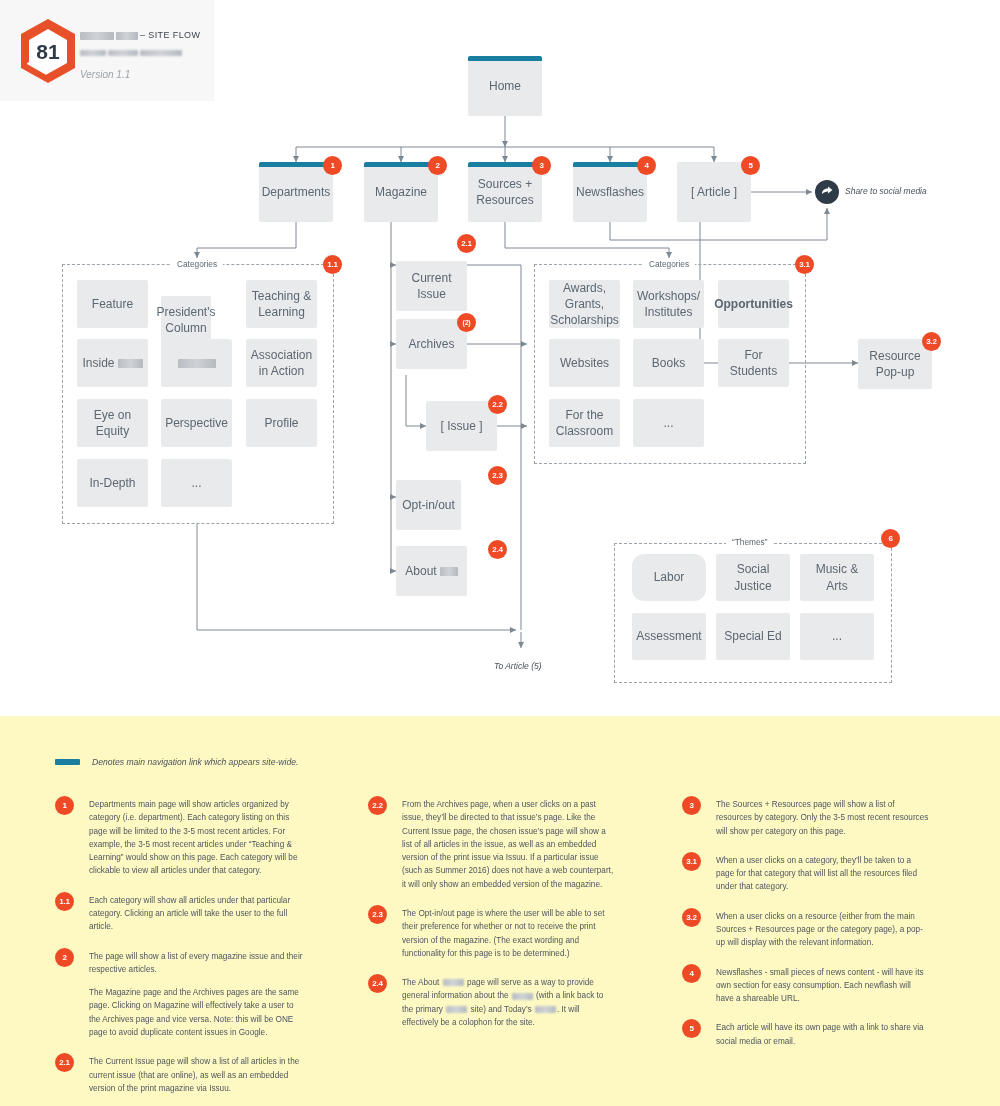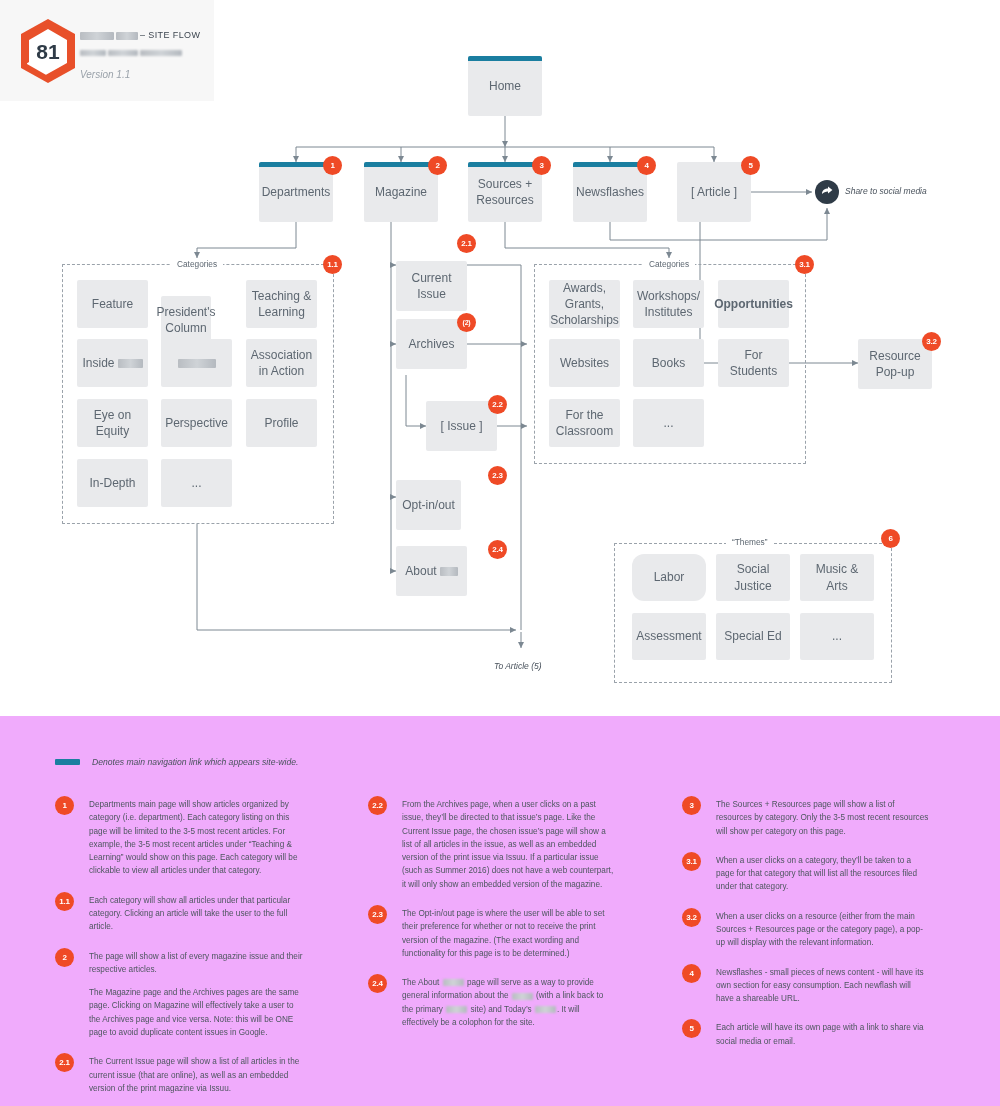--- a/index.html
+++ b/index.html
@@ -64,21 +64,21 @@
     white-space:nowrap;
   }
   #share-icon{
     position:absolute; width:24px; height:24px; border-radius:50%;
     background:#2f3b47; display:flex; align-items:center; justify-content:center;
   }
 
   
   #footer{
     position:absolute; left:0; top:716px; width:1000px; height:390px;
-    background:#f0abfc;
+    background:#fef9c3;
     padding-left:32px;
   }
   #legend-row{ position:absolute; left:55px; top:41px; display:flex; align-items:center; }
   #legend-swatch{ width:25px; height:6px; background:#1a7ea0; border-radius:1px; }
   #legend-text{ margin-left:12px; font-size:8.6px; font-style:italic; color:#49525c; }
 
   .note-col{ position:absolute; top:82px; width:248px; }
   #col-1{ left:55px; }
   #col-2{ left:368px; }
   #col-3{ left:682px; }

